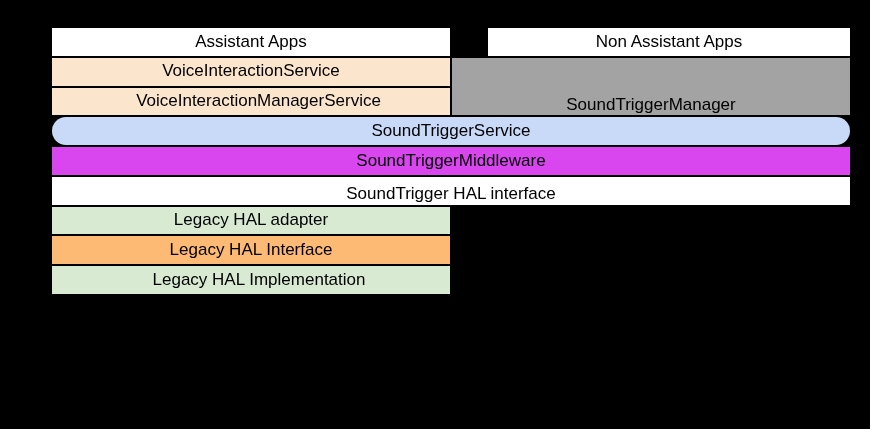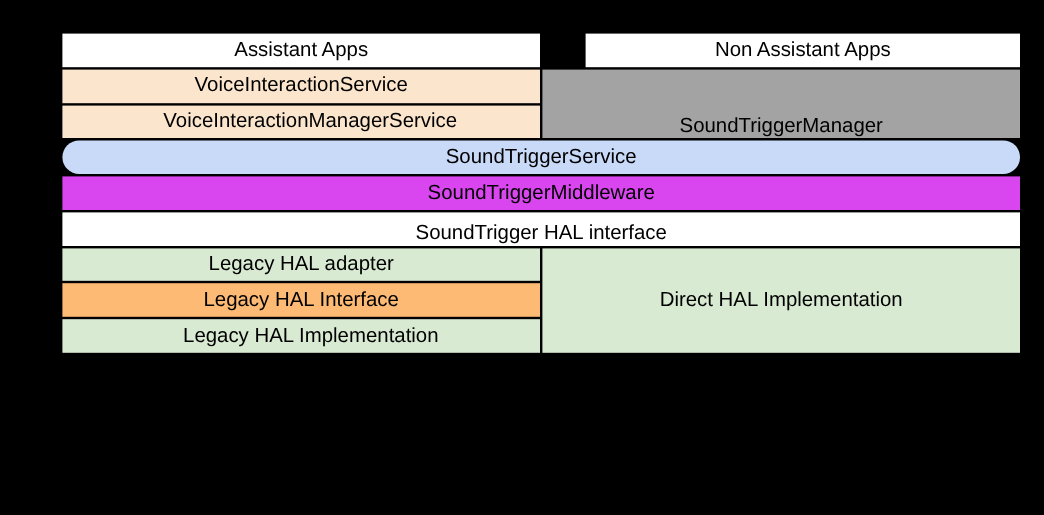--- a/index.html
+++ b/index.html
@@ -95,18 +95,15 @@
     </div>
 
     <div class="cell pos-r8c1" style="background-color: #fdba74;">
       <span>Legacy HAL Interface</span>
     </div>
 
     <div class="cell pos-r9c1" style="background-color: rgb(217, 234, 211);">
       <span>Legacy HAL Implementation</span>
     </div>
 
-    <div class="cell pos-r789c2" style="background-color: rgb(217, 234, 211);">
-      <span>Direct HAL Implementation</span>
-    </div>
 
   </div>
 </div>
 
 </body></html>

